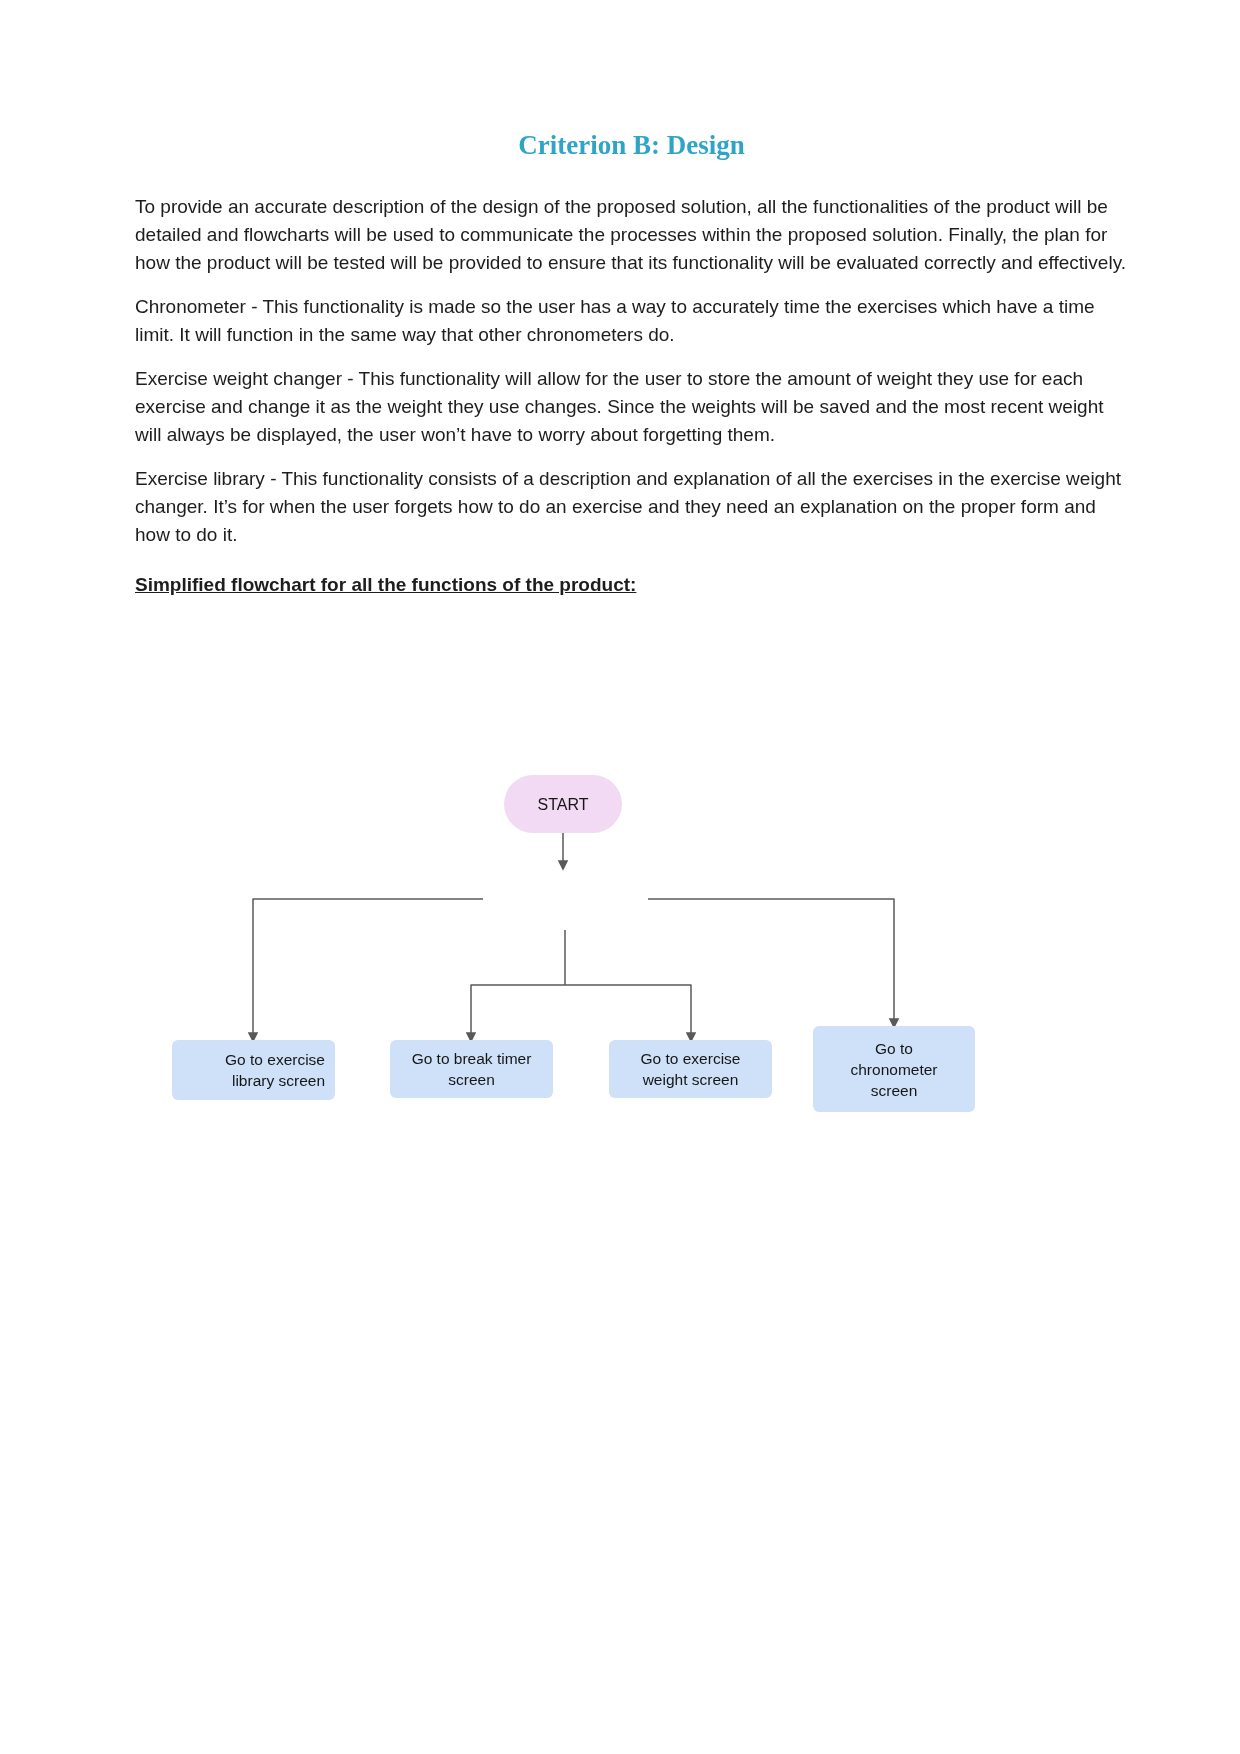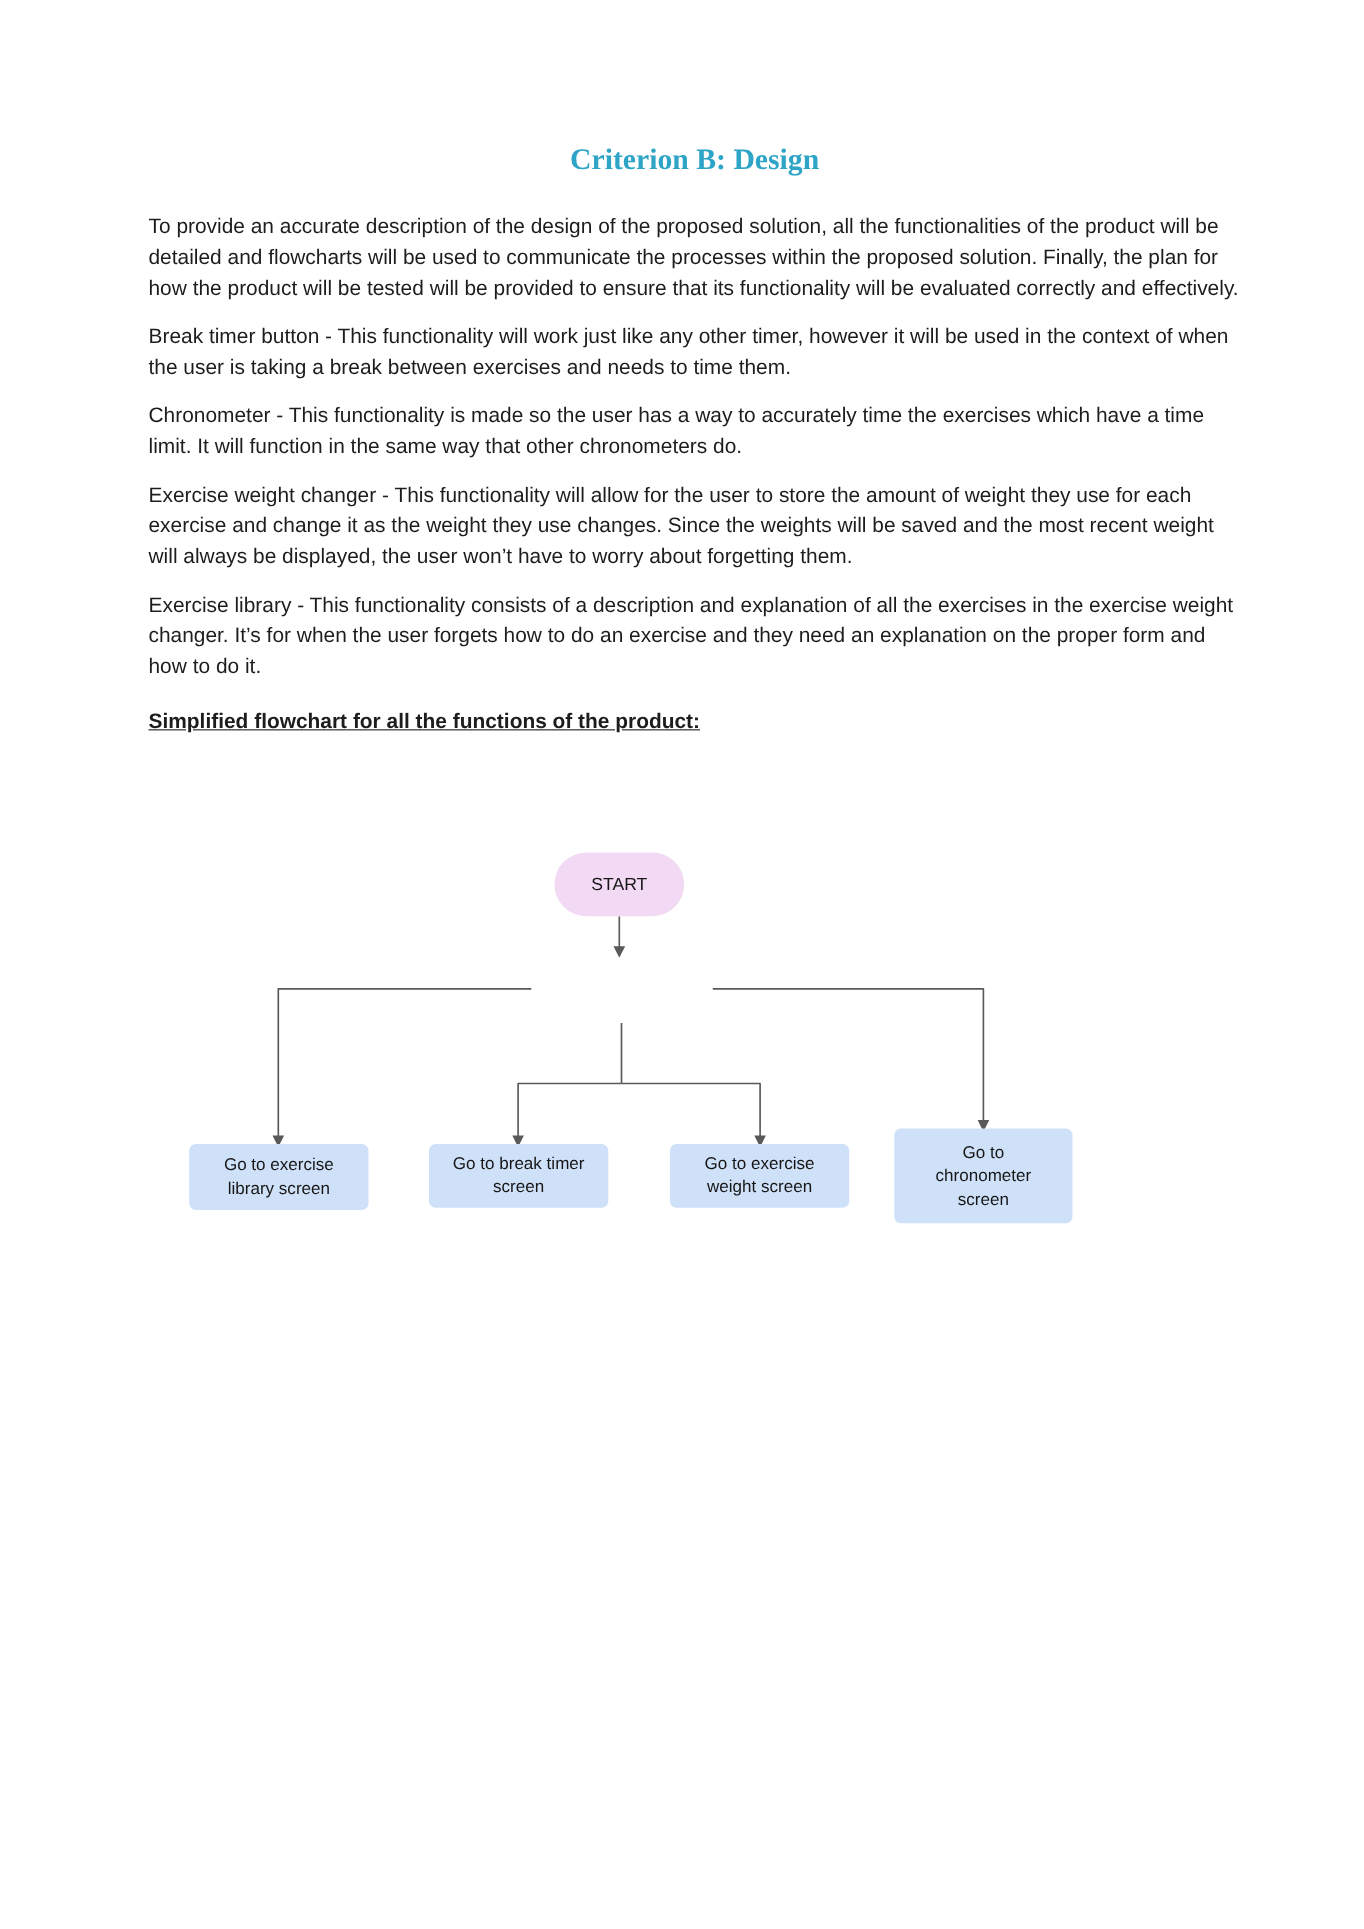--- a/index.html
+++ b/index.html
@@ -66,37 +66,36 @@
     background: #f2d9f4;
     border-radius: 29px;
     font-size: 16px;
   }
   .node-blue {
     background: #cfe1f9;
     border-radius: 6px;
   }
   .n-start { left: 504px; top: 15px;  width: 118px; height: 58px; }
   .n-main  { left: 483px; top: 108px; width: 165px; height: 62px; }
-  .n-c1    { left: 172px; top: 280px; width: 163px; height: 60px; }
+  .n-c1    { left: 172px; top: 280px; width: 163px; height: 60px; text-align: right; }
   .n-c2    { left: 390px; top: 280px; width: 163px; height: 58px; }
   .n-c3    { left: 609px; top: 280px; width: 163px; height: 58px; }
   .n-c4    { left: 813px; top: 266px; width: 162px; height: 86px; padding: 4px 26px; }
 </style>
 </head>
 <body>
 
 <div class="page">
 
   <div class="content">
     <h1 class="doc-title">Criterion B: Design</h1>
 
     <p class="para">To provide an accurate description of the design of the proposed solution, all the functionalities of the product will be detailed and flowcharts will be used to communicate the processes within the proposed solution. Finally, the plan for how the product will be tested will be provided to ensure that its functionality will be evaluated correctly and effectively.</p>
 
 
-    <p class="para">Break timer button - This functionality will work just like any other timer, however it will be used in the context of when the user is taking a break between exercises and needs to time them.</p>
 
     <p class="para">Chronometer - This functionality is made so the user has a way to accurately time the exercises which have a time limit. It will function in the same way that other chronometers do.</p>
 
     <p class="para">Exercise weight changer - This functionality will allow for the user to store the amount of weight they use for each exercise and change it as the weight they use changes. Since the weights will be saved and the most recent weight will always be displayed, the user won’t have to worry about forgetting them.</p>
 
     <p class="para">Exercise library - This functionality consists of a description and explanation of all the exercises in the exercise weight changer. It’s for when the user forgets how to do an exercise and they need an explanation on the proper form and how to do it.</p>
 
     <p class="heading">Simplified flowchart for all the functions of the product:</p>
   </div>
 

